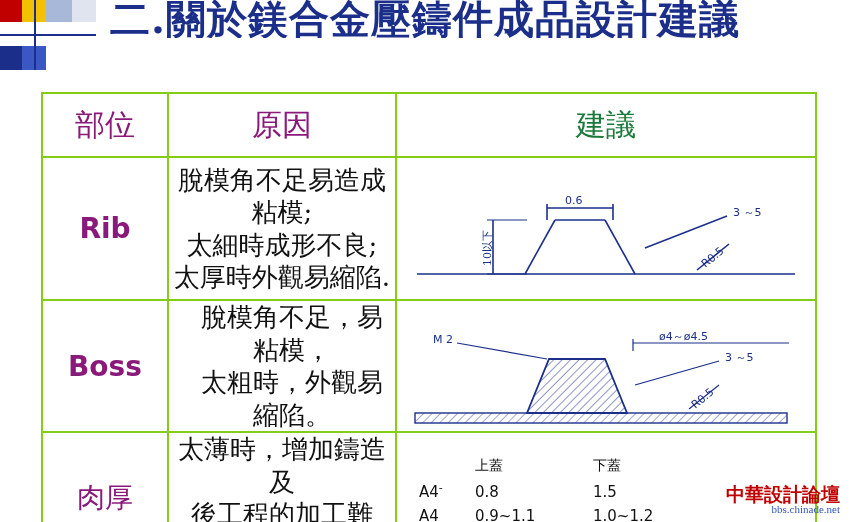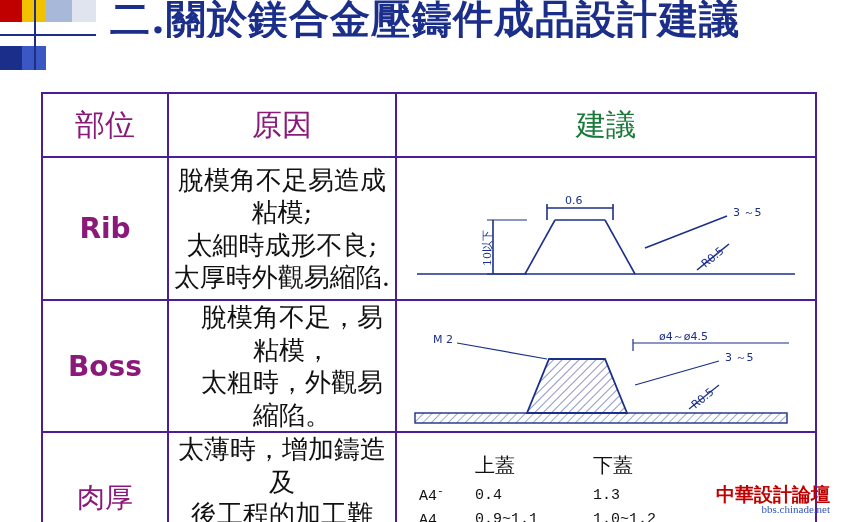--- a/index.html
+++ b/index.html
@@ -29,21 +29,21 @@
     white-space:nowrap;overflow:hidden;
   }
 
   
   .tablewrap{position:absolute;left:41px;top:92px;width:770px;height:418px;}
   table.main{
     border-collapse:collapse;width:770px;height:418px;
     table-layout:fixed;
   }
   table.main td{
-    border:2px solid #4c1d95;
+    border:2px solid #84cc16;
     vertical-align:middle;
     text-align:center;
     padding:0;
   }
   .c1{width:124px;}
   .c2{width:226px;}
   .c3{width:418px;}
 
   .hdr{height:62px;font-size:30px;color:#8a1a7a;}
   .hdr.green{color:#1b7a3a;}
@@ -62,30 +62,30 @@
 
   
   .thick{
     width:100%;height:100%;
     font-family:"DejaVu Sans",sans-serif;
     font-size:15px;color:#111;
     display:flex;flex-direction:column;justify-content:center;
     padding-left:22px;box-sizing:border-box;
   }
   .thead{display:flex;margin-bottom:4px;}
-  .thead span{font-size:20px;margin-top:11px;}
-  .trow{display:flex;margin:2px 0;align-items:center;font-family:Liberation Mono, monospace;}
+  .thead span{font-size:14px;margin-top:11px;}
+  .trow{display:flex;margin:2px 0;align-items:flex-end;}
   .cA{width:56px;text-align:left;}
   .cB{width:118px;text-align:left;}
   .cC{width:130px;text-align:left;}
   .sup{font-size:11px;vertical-align:super;}
 
   
   .wm{
-    position:absolute;right:22px;bottom:6px;text-align:right;line-height:1.05;
+    position:absolute;right:12px;bottom:6px;text-align:right;line-height:1.05;
   }
   .wm .l1{font-size:19px;color:#c00000;font-family:"DejaVu Serif",serif;font-weight:bold;}
   .wm .l2{font-size:11px;color:#3355bb;font-family:Liberation Serif, serif;}
 </style>
 </head>
 <body>
 
 <div class="logo">
   <div class="blk b1"></div>
   <div class="blk b2"></div>
@@ -194,22 +194,22 @@
 後工程的加工難度。</td>
     <td class="c3">
       <div class="thick">
         <div class="thead">
           <span class="cA"></span>
           <span class="cB">上蓋</span>
           <span class="cC">下蓋</span>
         </div>
         <div class="trow">
           <span class="cA"><span>A4</span><span class="sup">-</span></span>
-          <span class="cB">0.4</span>
-          <span class="cC">1.3</span>
+          <span class="cB">0.8</span>
+          <span class="cC">1.5</span>
         </div>
         <div class="trow">
           <span class="cA"><span>A4</span><span class="sup"></span></span>
           <span class="cB">0.9~1.1</span>
           <span class="cC">1.0~1.2</span>
         </div>
         <div class="trow">
           <span class="cA"><span>A4</span><span class="sup">+</span></span>
           <span class="cB">1.0~1.2</span>
           <span class="cC">1.1~1.3</span>

